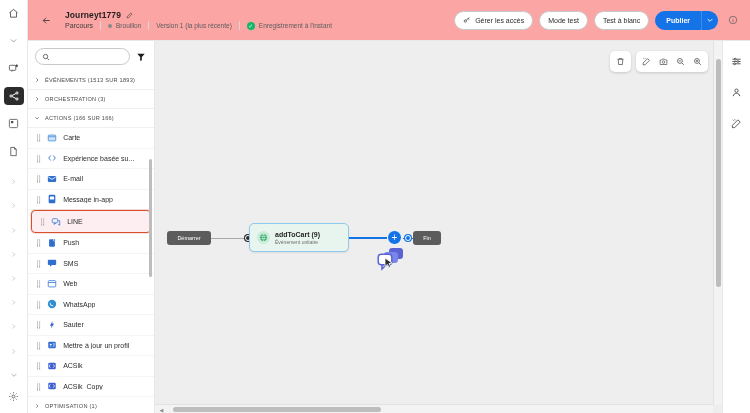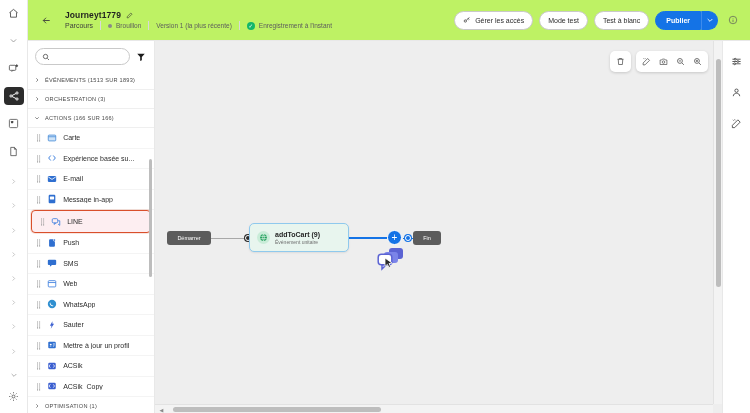--- a/index.html
+++ b/index.html
@@ -27,21 +27,21 @@
   .rail-btn.active { background: #2c2c2c; color: #fff; }
   .rail-btn svg { display: block; }
   .rail-spacer { flex: 1 1 auto; }
   .rail-chev { width: 20px; height: 26px; display: flex; align-items: center; justify-content: center; color: #b0b0b0; cursor: pointer;}
 
   
   .main { flex: 1 1 auto; display: flex; flex-direction: column; min-width: 0; }
 
   
   .header {
-    height: 41px; background: #bef264; border-bottom: 1px solid #e8e8e8;
+    height: 41px; background: #fca5a5; border-bottom: 1px solid #e8e8e8;
     display: flex; align-items: center; padding: 0 10px 0 8px; flex: 0 0 41px;
   }
   .back-btn { width: 20px; height: 20px; display:flex; align-items:center; justify-content:center; color:#3a3a3a; cursor:pointer; margin-right: 9px;}
   .title-block { display: flex; flex-direction: column; justify-content: center; gap: 1px; }
   .title-row { display: flex; align-items: center; gap: 5px; }
   .journey-title { font-size: 8.5px; font-weight: 700; color: #1f1f1f; letter-spacing: .1px;}
   .pencil { color: #2f2f2f; cursor: pointer; display:flex; }
   .meta-row { display: flex; align-items: center; font-size: 6.5px; color: #5c5c5c; }
   .meta-label { color: #3d3d3d; font-size: 7px; }
   .meta-sep { width: 1px; height: 9px; background: #d8d8d8; margin: 0 7px; }

